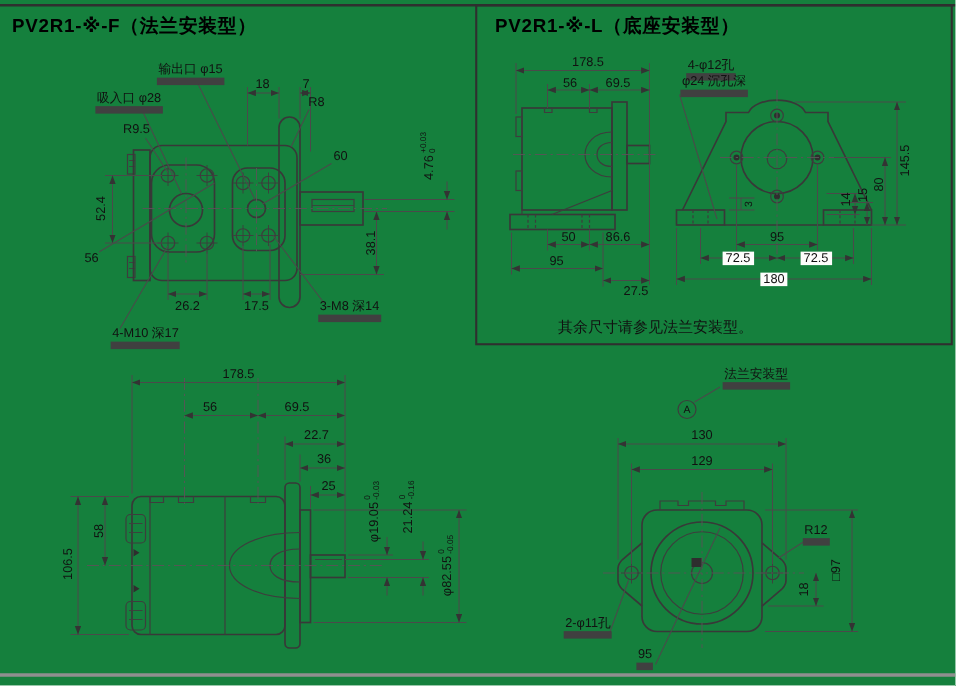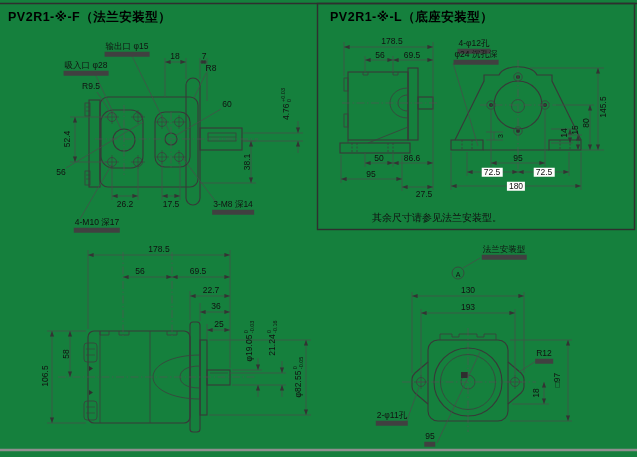--- a/index.html
+++ b/index.html
@@ -362,20 +362,20 @@
         <span>0</span>
         <span>-0.05</span>
       </span>
     </span>
 <span class="d r" style="left:45px;top:376px">106.5</span>
 <span class="d r" style="left:66px;top:354px">58</span>
 
 <span class="d u" style="left:504px;top:252px">法兰安装型</span>
 <span class="d sm" style="left:458px;top:274px">A</span>
 <span class="d" style="left:468px;top:290px">130</span>
-<span class="d" style="left:468px;top:307px">193</span>
+<span class="d" style="left:468px;top:307px">129</span>
 <span class="d u" style="left:544px;top:356px">R12</span>
 <span class="d r" style="left:557px;top:380px">□97</span>
 <span class="d r" style="left:536px;top:393px">18</span>
 <span class="d u" style="left:392px;top:418px">2-φ11孔</span>
 <span class="d u" style="left:430px;top:439px">95</span>
 
 </div>
 
 </body></html>

